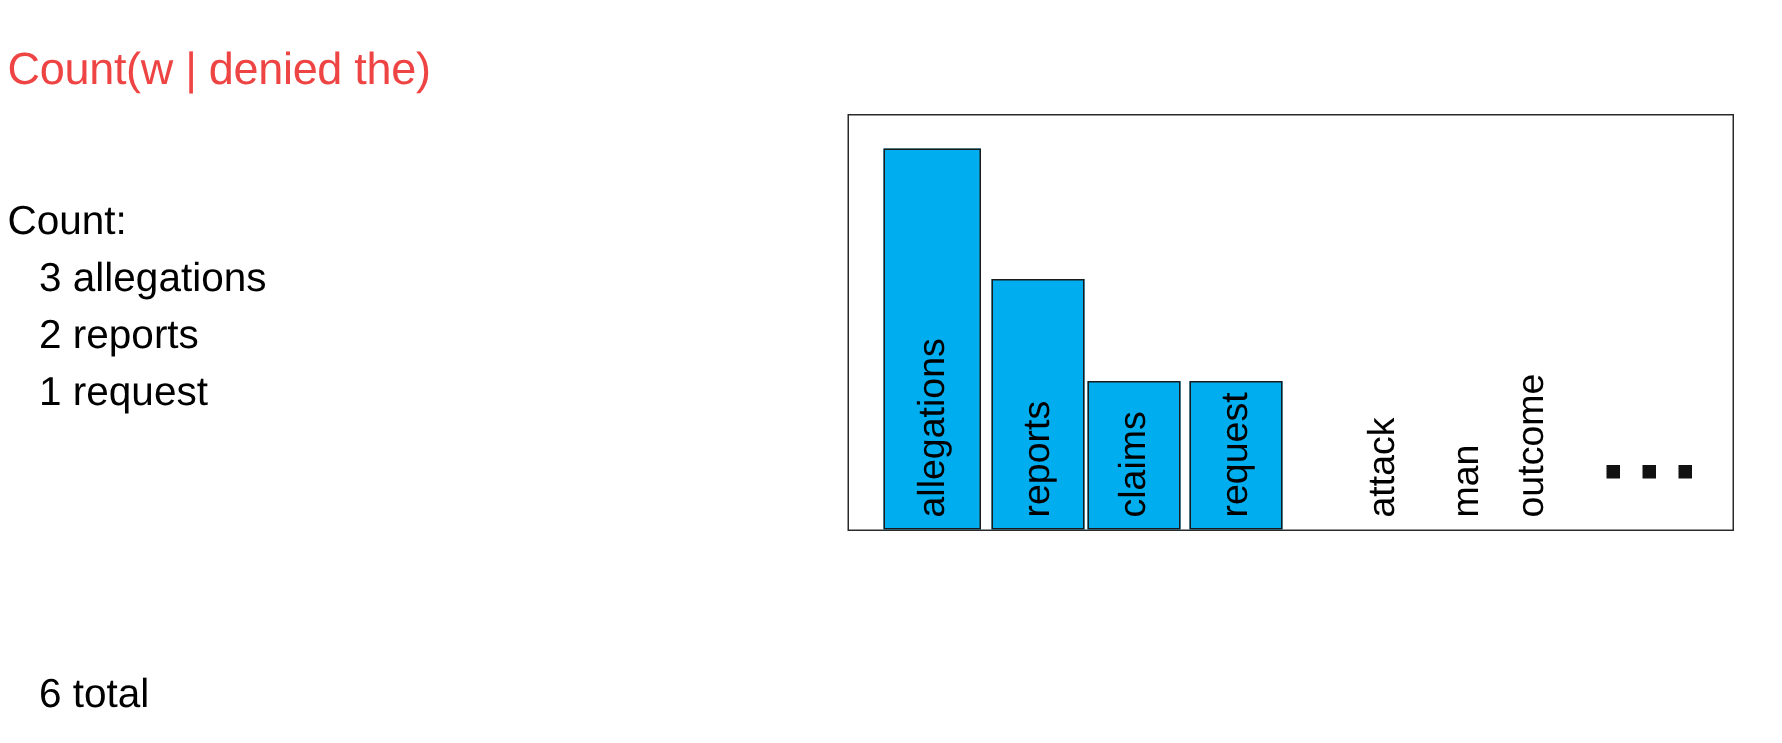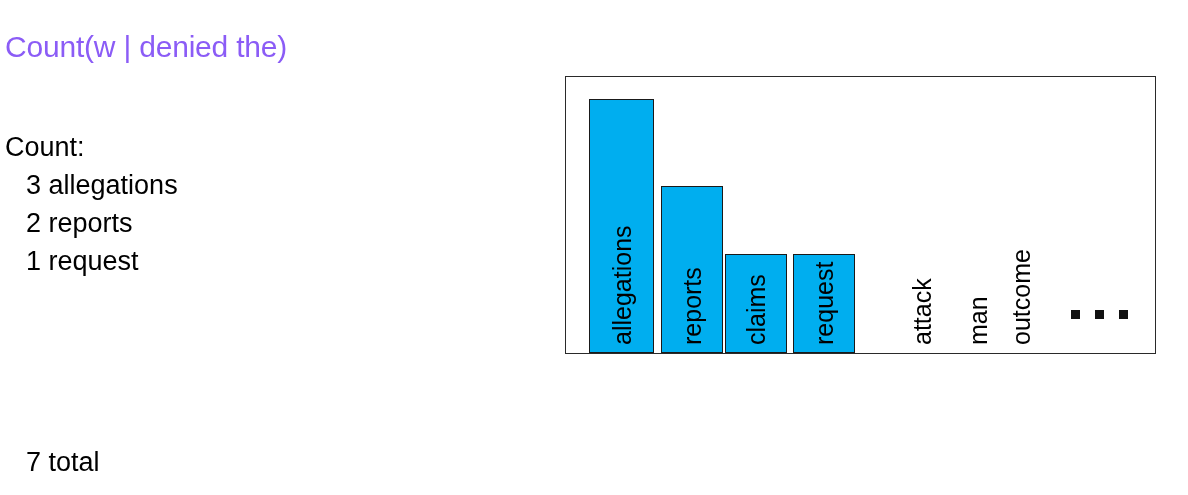--- a/index.html
+++ b/index.html
@@ -127,41 +127,41 @@
   }
   #ellipsis .dot {
     width: 9px;
     height: 9px;
     background: #111111;
   }
 </style>
 </head>
 <body>
 
-<div id="slide-title" style="color: #8b5cf6;">Count(w | denied the)</div>
+<div id="slide-title" style="color: #ef4444;">Count(w | denied the)</div>
 
 <div id="counts-panel">
 
   <div class="counts-heading">Count:</div>
 
   <div class="count-row">
     <span class="count-value">3</span>
     <span class="count-word">allegations</span>
   </div>
   <div class="count-row">
     <span class="count-value">2</span>
     <span class="count-word">reports</span>
   </div>
   <div class="count-row">
     <span class="count-value">1</span>
     <span class="count-word">request</span>
   </div>
 </div>
 
-<div id="total-row">7 total</div>
+<div id="total-row">6 total</div>
 
 <div id="chart-frame" style="border-color: rgb(42, 42, 42);">
   <div id="plot-area">
 
     <div class="bar-col" style="left:23px; width:65px; height:254px;">
       <div class="bar" style="height: 254px; background: rgb(0, 174, 239); border-color: rgb(26, 26, 26);"></div>
       <div class="label-rot">
         <span>allegations</span>
       </div>
     </div>

